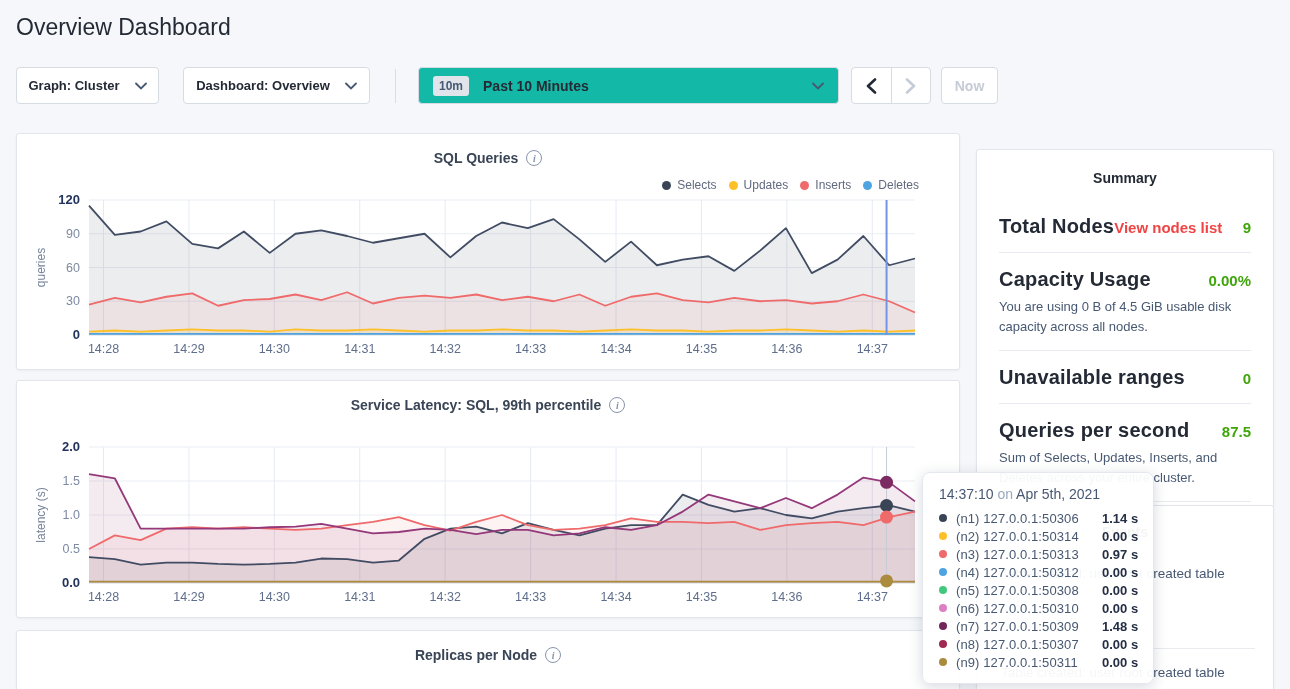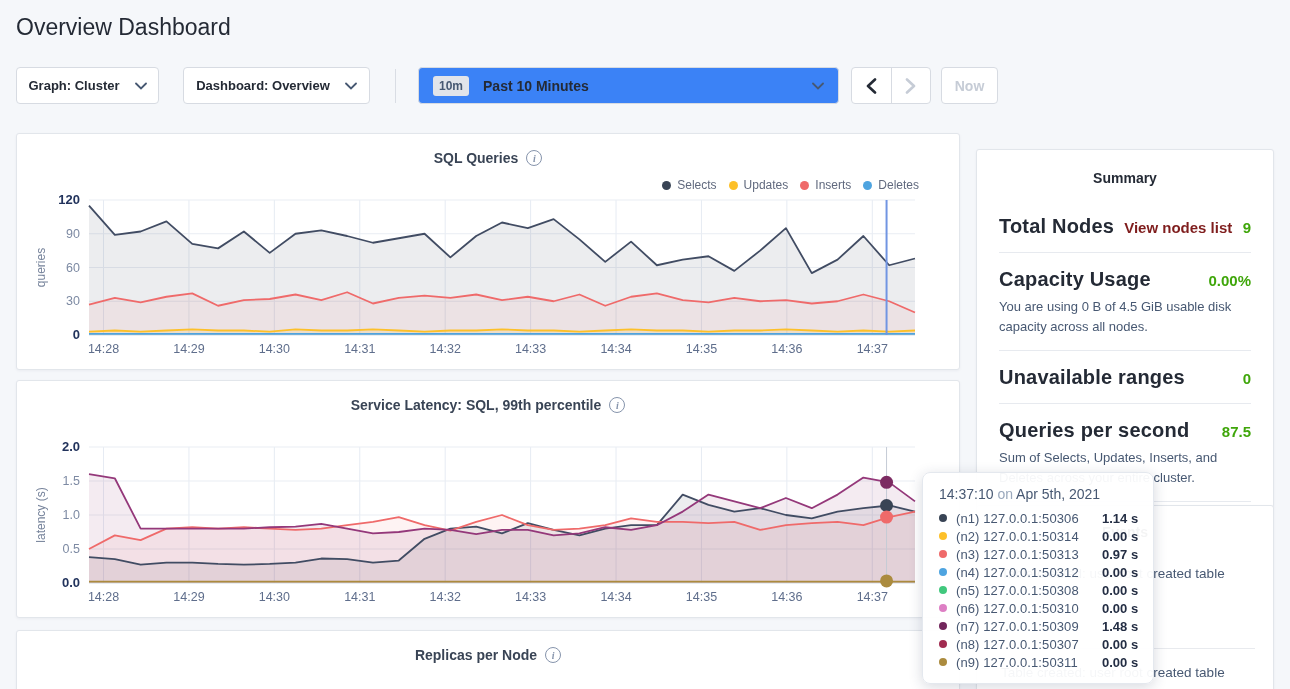--- a/index.html
+++ b/index.html
@@ -9,21 +9,21 @@
 
   
   .page-title { position:absolute; left:16px; top:14px; font-size:23px; font-weight:500; color:#242a35; }
 
   
   .controls { position:absolute; left:0; top:67px; width:1290px; height:38px; }
   .drop-btn { position:absolute; height:37px; background:#fff; border:1px solid #d7dbe2; border-radius:4px;
     display:flex; align-items:center; justify-content:center; gap:15px; cursor:pointer;
     font-size:13px; font-weight:700; color:#242a35; }
   .vdivider { position:absolute; left:395px; top:2px; width:1px; height:34px; background:#d9dde4; }
-  .time-box { position:absolute; left:418px; top:0; width:421px; height:37px; background:#3b82f6;
+  .time-box { position:absolute; left:418px; top:0; width:421px; height:37px; background:#14b8a6;
     border:1px solid #d7dbe2; border-radius:4px; display:flex; align-items:center; padding:0 14px; cursor:pointer; }
   .time-badge { background:#e1e4ea; color:#475872; font-size:12px; font-weight:700;
     padding:3px 6px; border-radius:3px; margin-right:14px; }
   .time-label { font-size:14px; font-weight:700; color:#242a35; flex:1; }
   .chev { width:12px; height:8px; }
   .arrow-group { position:absolute; left:851px; top:0; width:80px; height:37px; background:#fff;
     border:1px solid #d7dbe2; border-radius:4px; display:flex; }
   .arrow-btn { flex:1; display:flex; align-items:center; justify-content:center; cursor:pointer; }
   .arrow-btn.prev { border-right:1px solid #d7dbe2; }
   .now-btn { position:absolute; left:941px; top:0; width:57px; height:37px; background:#fff;
@@ -48,21 +48,21 @@
   .legend-dot { width:9px; height:9px; border-radius:50%; }
   .chart-svg { position:absolute; left:8px; }
   #svg-sql { top:56px; }
   #svg-latency { top:52px; }
 
   
   .summary-head { text-align:center; font-size:14px; font-weight:700; color:#242a35; padding:20px 0 14px; }
   .srow { margin:0 22px; padding:15px 0 14px; border-top:1px solid #e7eaef; }
   .srow-line { display:flex; align-items:baseline; }
   .srow-label { font-size:20px; font-weight:700; color:#242a35; letter-spacing:0.2px; }
-  .srow-link { font-size:15px; font-weight:700; color:#7f1d1d; margin-left:10px; cursor:pointer; }
+  .srow-link { font-size:15px; font-weight:700; color:#ef4444; cursor:pointer; }
   .srow-value { margin-left:auto; font-size:15px; font-weight:700; color:#3fa60a; }
   .srow-desc { margin-top:6px; font-size:13px; color:#475872; line-height:1.5; }
 
   
   .events-head { text-align:center; font-size:14px; font-weight:700; color:#242a35; padding:18px 0 10px; }
   .event-item { margin:0 18px 0 24px; padding:14px 0; font-size:13.5px; color:#475872; line-height:1.55; }
   .event-item + .event-item { border-top:1px solid #e8eaee; }
   .event-item.tall { height:98px; }
 
   

